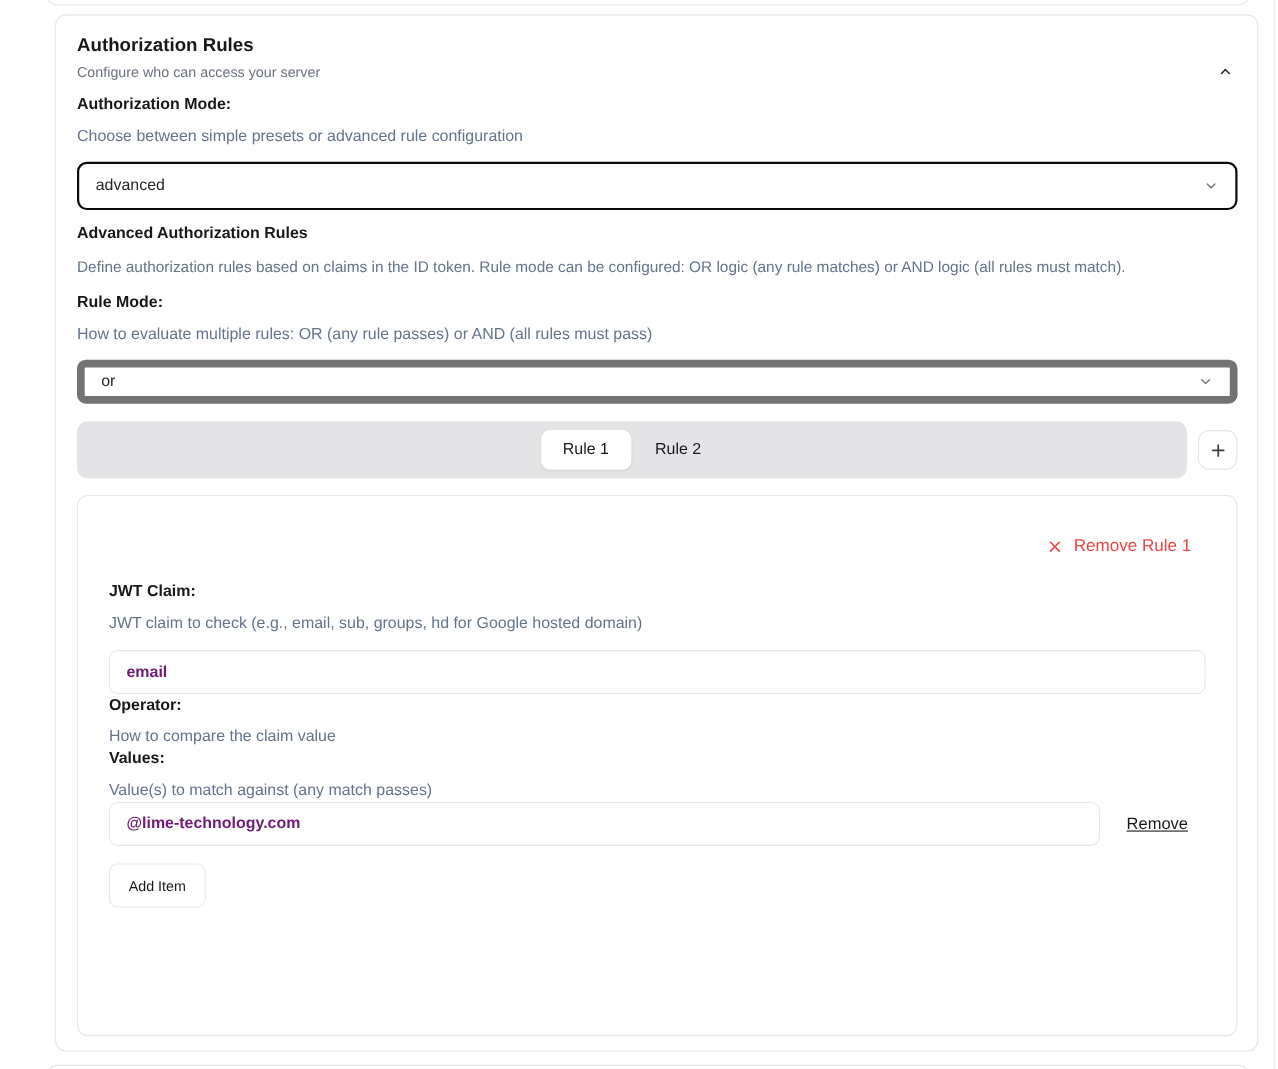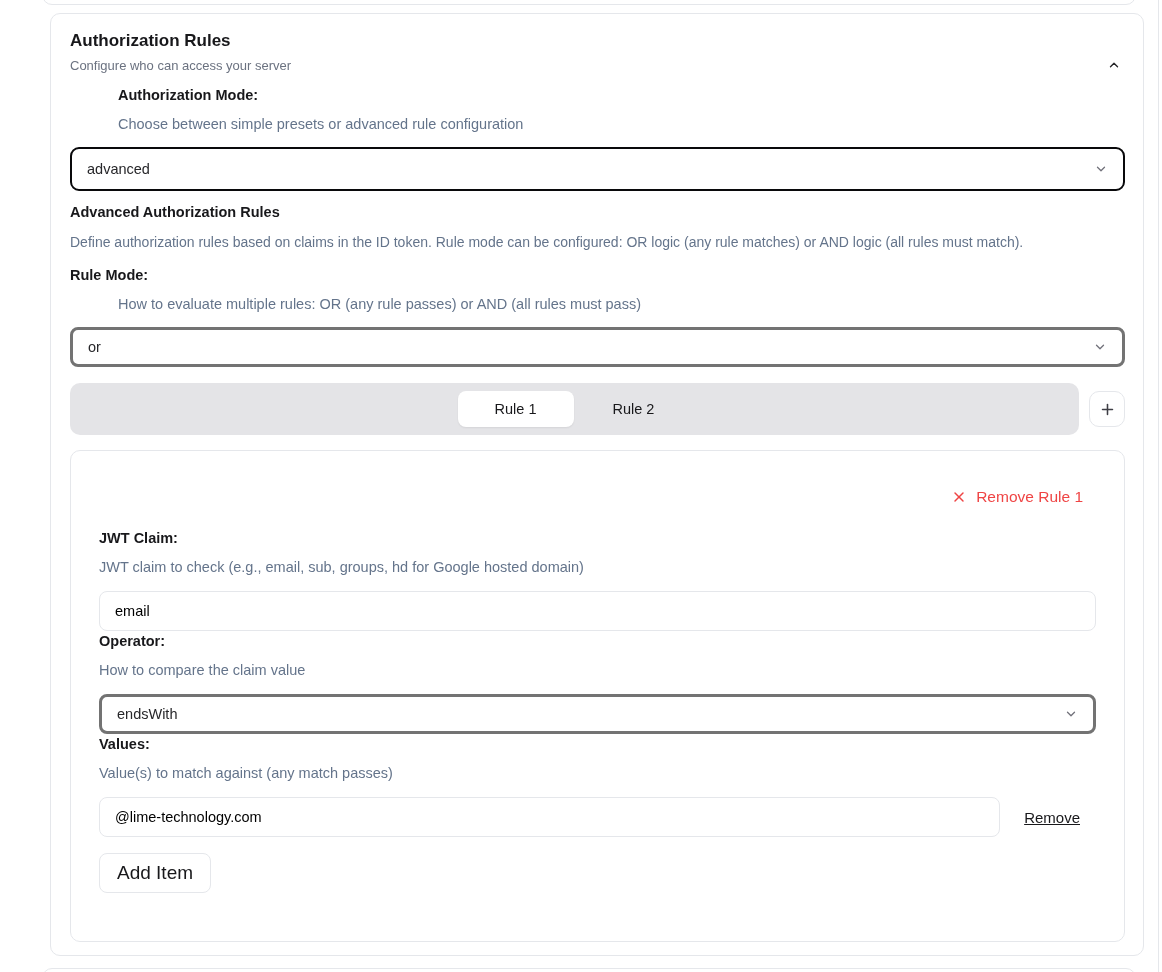--- a/index.html
+++ b/index.html
@@ -20,40 +20,40 @@
   }
   .card-title{font-size:17px;line-height:24px;font-weight:700;color:#18181b;}
   .card-subtitle{font-size:13px;line-height:20px;color:#6b7280;margin-top:3px;}
   .collapse-btn{
     position:absolute;top:38px;right:16px;width:26px;height:26px;border:none;background:transparent;
     display:flex;align-items:center;justify-content:center;cursor:pointer;padding:0;
   }
   .f-label{font-size:14.5px;line-height:20px;font-weight:700;color:#18181b;white-space:nowrap;}
   .f-desc{font-size:14.5px;line-height:20px;color:#64748b;white-space:nowrap;}
   .f-desc.long{font-size:14px;}
-  .mtA{margin-top:9px;margin-left:48px;}   
+  .mtA{margin-top:9px;}   
   .mtB{margin-top:13px;}  
   .mtC{margin-top:11px;}  
   .mtD{margin-top:10px;}
   .select{
     position:relative;height:40px;box-sizing:border-box;background:#fff;
-    border:3px solid #737373;border-radius:8px;
+    border:7px solid #737373;border-radius:8px;
     display:flex;align-items:center;padding:0 36px 0 15px;
     font-size:14.5px;color:#27272a;cursor:pointer;
   }
   .select.focused{height:44px;border:2px solid #09090b;border-radius:9px;}
   .chev{position:absolute;right:15px;top:50%;transform:translateY(-50%);display:flex;}
   .tab-row{margin-top:16px;display:flex;align-items:center;gap:10px;}
   .tabs-list{
     flex:1;height:52px;background:#e4e4e7;border-radius:10px;
     display:flex;align-items:center;justify-content:center;gap:2px;
     box-sizing:border-box;padding:0 6px;
   }
   .tab{
-    height:36px;padding:0 37px;border-radius:8px;border:none;background:transparent;
+    height:36px;padding:0 20px;border-radius:8px;border:none;background:transparent;
     font-family:inherit;font-size:14.5px;font-weight:500;color:#18181b;
     display:flex;align-items:center;cursor:pointer;
   }
   .tab.active{background:#ffffff;box-shadow:0 1px 2px rgba(0,0,0,0.07);}
   .add-tab-btn{
     flex:none;width:36px;height:36px;box-sizing:border-box;background:#fff;
     border:1px solid #e5e7eb;border-radius:10px;
     display:flex;align-items:center;justify-content:center;cursor:pointer;padding:0;
   }
   .rule-panel{
@@ -65,32 +65,32 @@
   .remove-rule-btn{
     display:flex;align-items:center;gap:9px;border:none;background:transparent;cursor:pointer;
     font-family:inherit;font-size:15.5px;line-height:20px;color:#ef4444;padding:0 13px 0 0;
   }
   .p-label{}
   .p-label.first{margin-top:21px;}
   .p-desc{margin-top:9px;}
   .text-input{
     margin-top:14px;width:100%;height:40px;box-sizing:border-box;
     border:1px solid #e5e7eb;border-radius:8px;background:#fff;
-    padding:0 15px;font-family:inherit;font-size:14.5px;color:#000000;outline:none;
+    padding:0 15px;font-family:inherit;font-size:14.5px;color:#701a75;outline:none;font-weight:bold;
   }
-  .values-row{margin-top:14px;display:flex;align-items:center;}
+  .values-row{display:flex;align-items:center;}
   .values-row .text-input{margin-top:0;flex:1;}
   .remove-link{
     margin-left:24px;margin-right:16px;flex:none;
     font-size:15px;font-weight:500;color:#18181b;text-decoration:underline;cursor:pointer;
   }
   .add-item-btn{
     margin-top:16px;height:40px;box-sizing:border-box;padding:0 17px;background:#fff;
     border:1px solid #e5e7eb;border-radius:8px;cursor:pointer;
-    font-family:inherit;font-size:19px;font-weight:500;color:#18181b;
+    font-family:inherit;font-size:13px;font-weight:500;color:#18181b;
   }
 </style>
 </head>
 <body>
 
 <div class="vline"></div>
 
 <div class="card card-above"></div>
 
 <section class="card main-card">
@@ -159,28 +159,20 @@
         <span>Remove Rule 1</span>
       </button>
     </div>
 
     <div class="f-label p-label first">JWT Claim:</div>
     <div class="f-desc p-desc">JWT claim to check (e.g., email, sub, groups, hd for Google hosted domain)</div>
     <input class="text-input" type="text" value="email" style="">
 
     <div class="f-label p-label">Operator:</div>
     <div class="f-desc p-desc">How to compare the claim value</div>
-    <div class="select" style="margin-top:14px;">
-      <span>endsWith</span>
-      <span class="chev">
-        <svg width="14" height="14" viewBox="0 0 24 24" fill="none" stroke="#71717a" stroke-width="2.2" stroke-linecap="round" stroke-linejoin="round">
-            <polyline points="6 9 12 15 18 9"></polyline>
-          </svg>
-      </span>
-    </div>
 
     <div class="f-label p-label">Values:</div>
     <div class="f-desc p-desc">Value(s) to match against (any match passes)</div>
 
     <div class="values-row">
       <input class="text-input" type="text" value="@lime-technology.com" style="">
       <a class="remove-link">Remove</a>
     </div>
 
     <button class="add-item-btn">Add Item</button>

